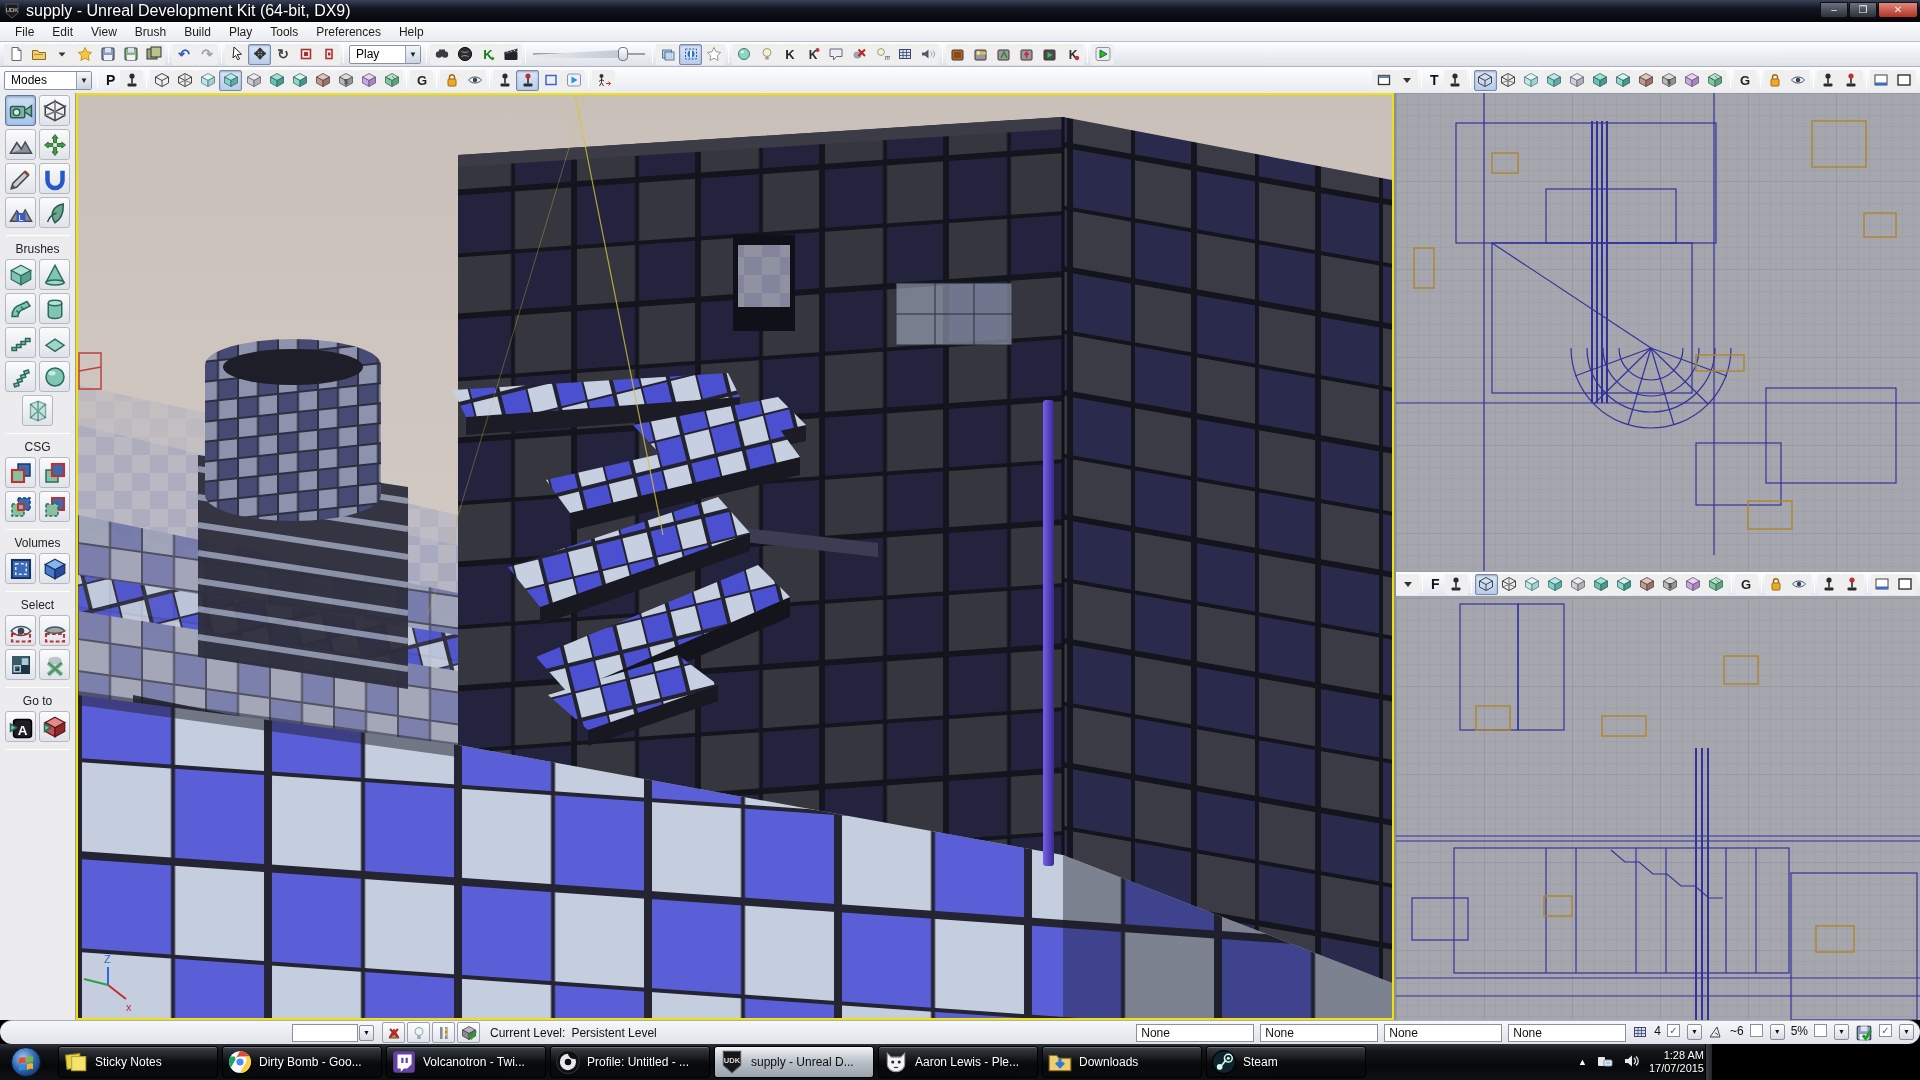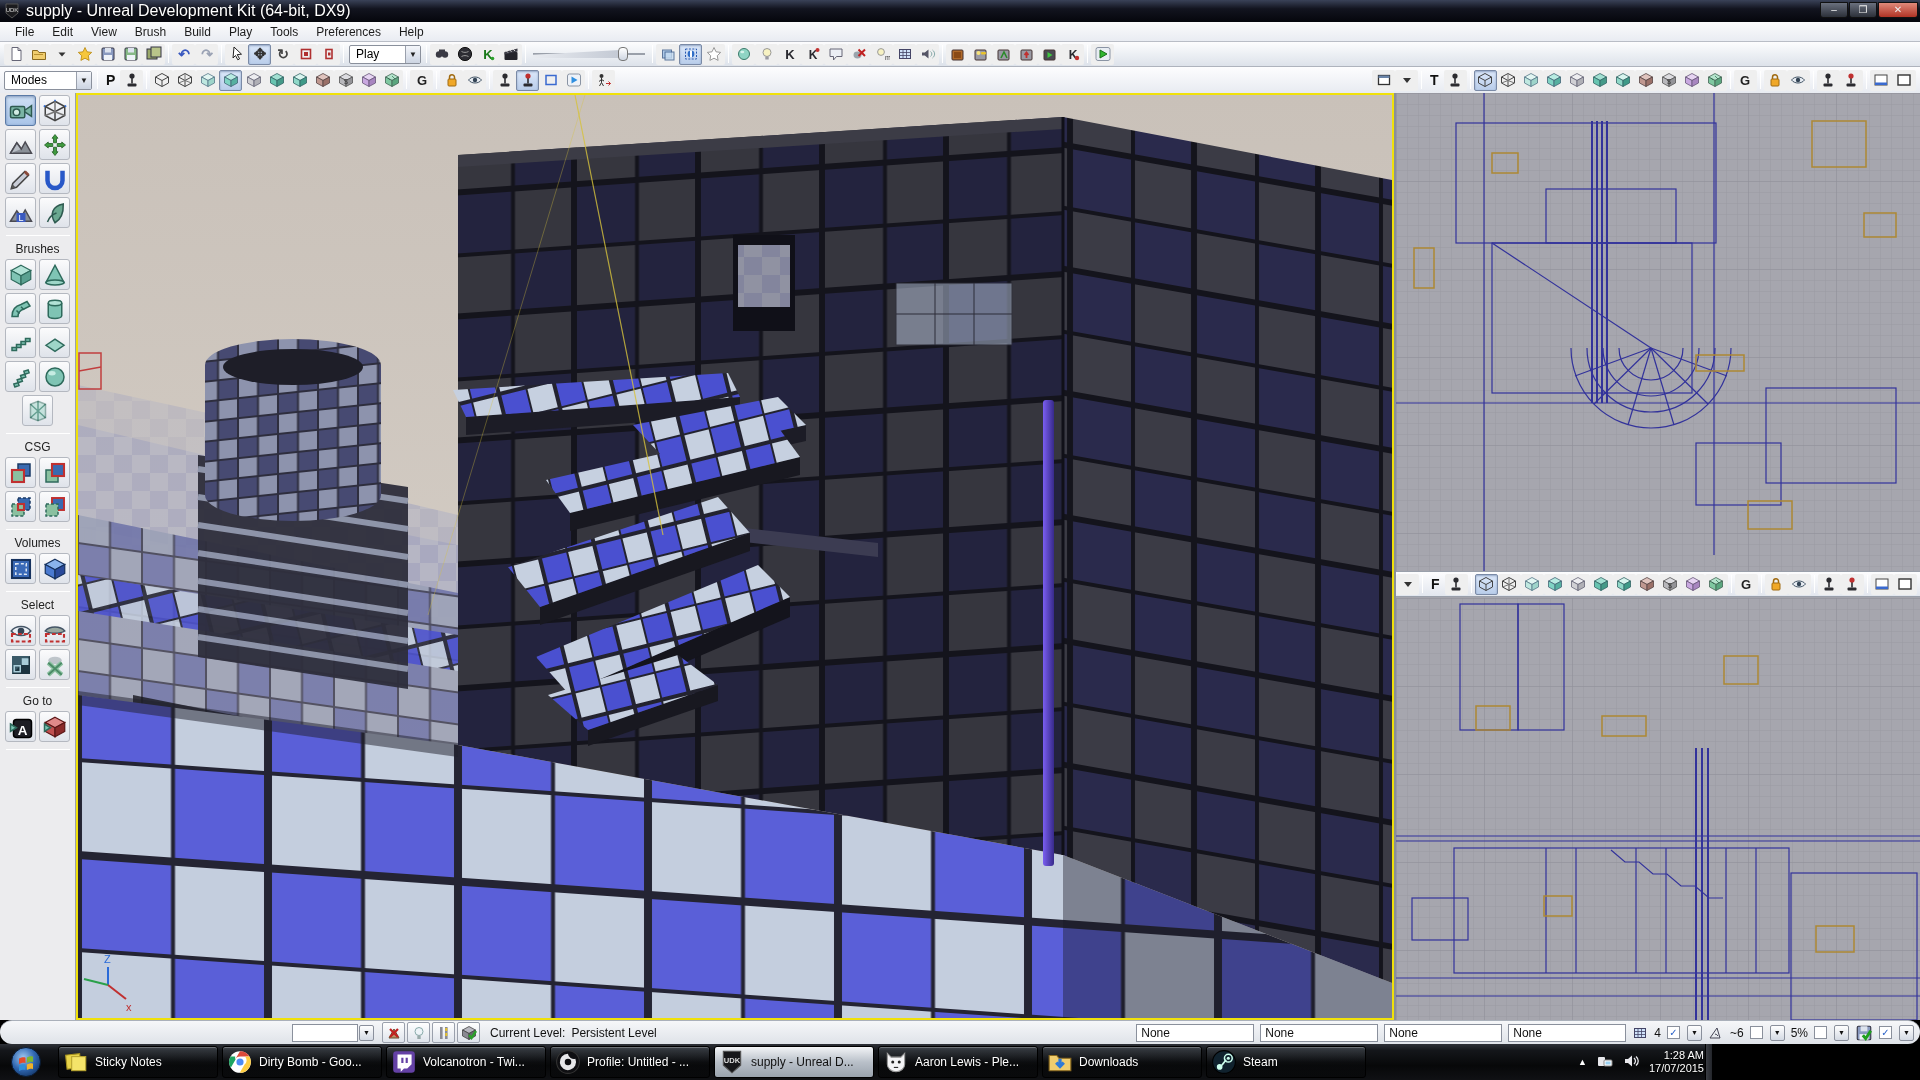--- a/index.html
+++ b/index.html
@@ -1268,21 +1268,21 @@
           <polygon points="8,1.5 14.5,5 8,8.5 1.5,5" fill="#b8b8c0" stroke="#444" stroke-width=".8"></polygon>
           <polygon points="1.5,5 8,8.5 8,14.5 1.5,11" fill="#8a8a92" stroke="#444" stroke-width=".8"></polygon>
           <polygon points="14.5,5 8,8.5 8,14.5 14.5,11" fill="#66666e" stroke="#444" stroke-width=".8"></polygon>
           <path d="M8 10l2.5 3L15 6" stroke="#2aa02a" stroke-width="2.4" fill="none"></path>
         </svg>
       </button>
     </div>
   <span style="margin-left:10px">Current Level:</span>
   <span style="margin-left:6px">Persistent Level</span>
   <div style="flex:1"></div>
-  <div id="status-right" style="display:flex;align-items:center;gap:6px;margin-right:6px">
+  <div id="status-right" style="display:flex;align-items:flex-start;gap:6px;margin-right:6px">
       <div class="sfield" style="width:118px">
         <span>None</span>
       </div>
       <div class="sfield" style="width:118px">
         <span>None</span>
       </div>
       <div class="sfield" style="width:118px">
         <span>None</span>
       </div>
       <div class="sfield" style="width:118px">

